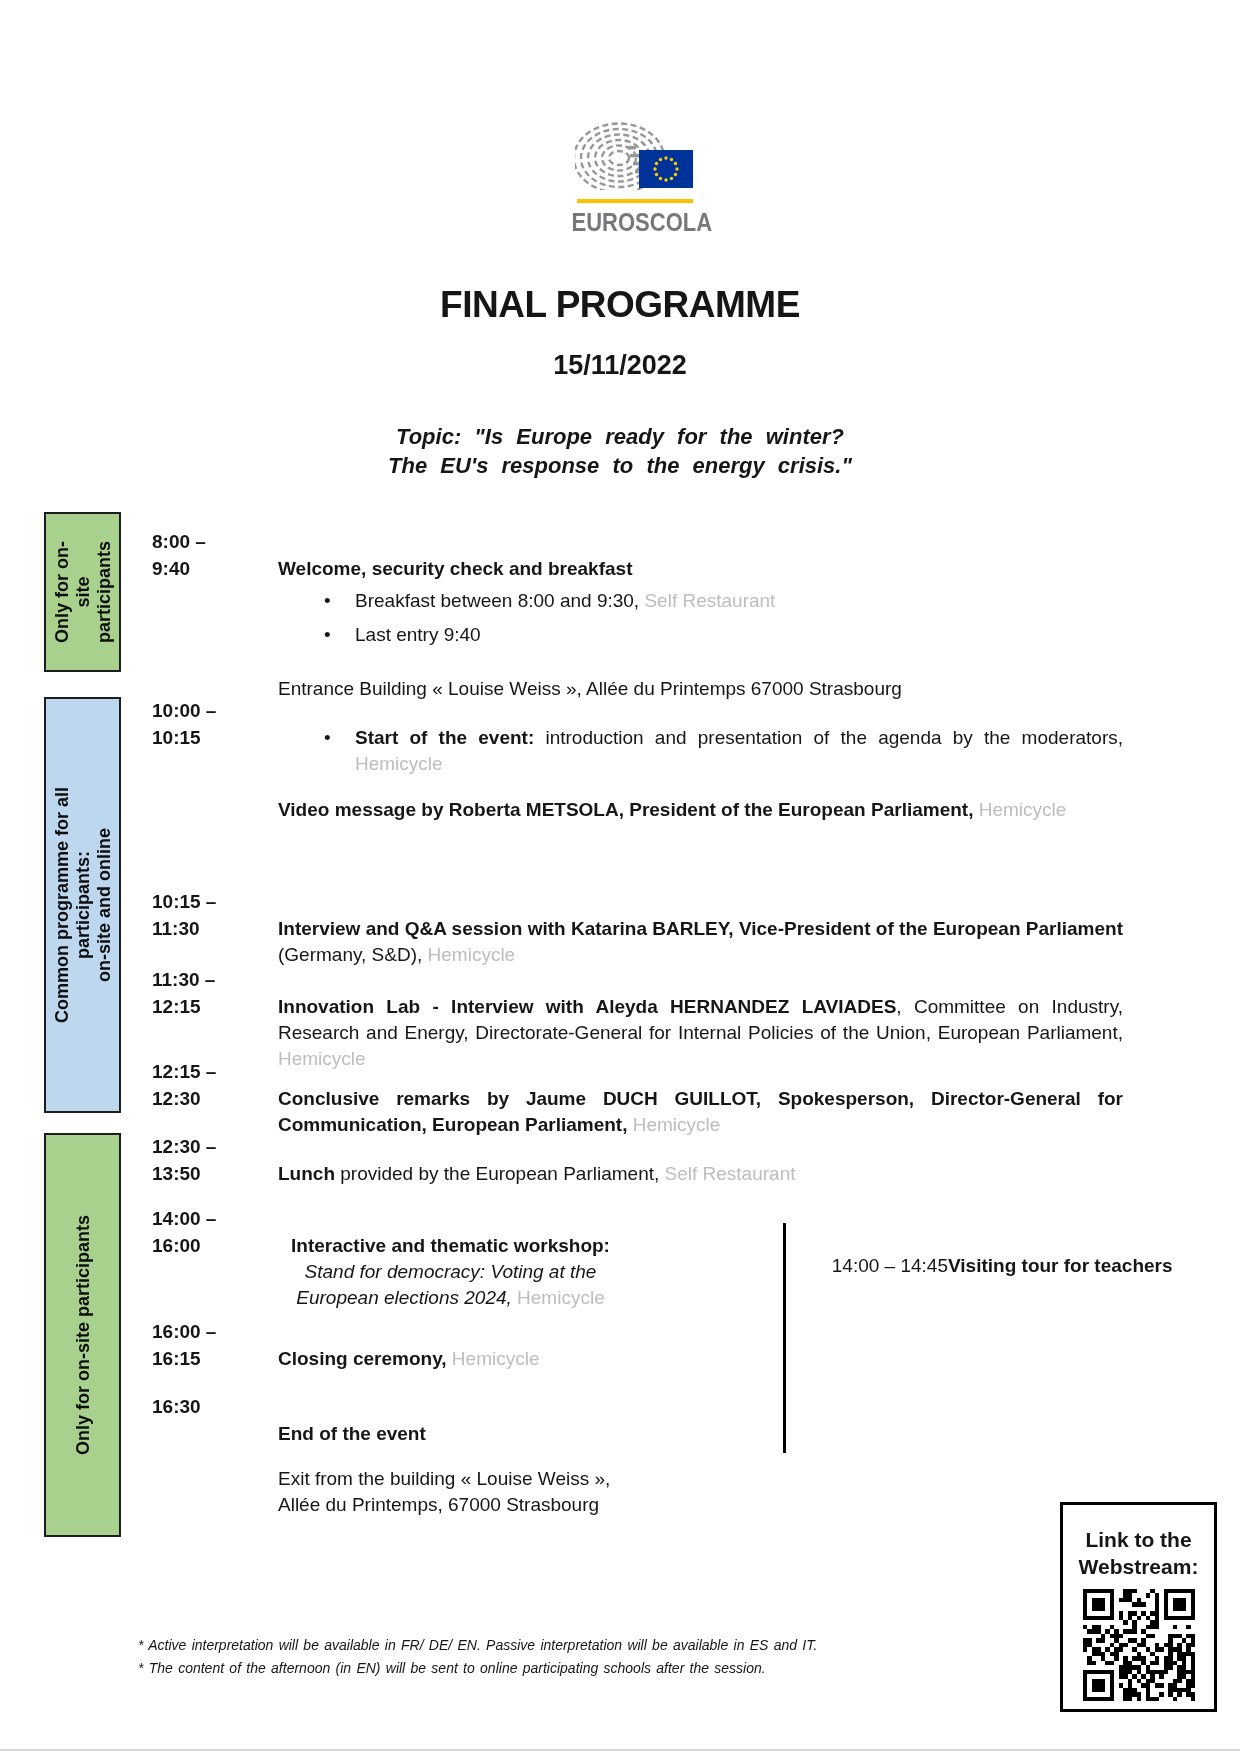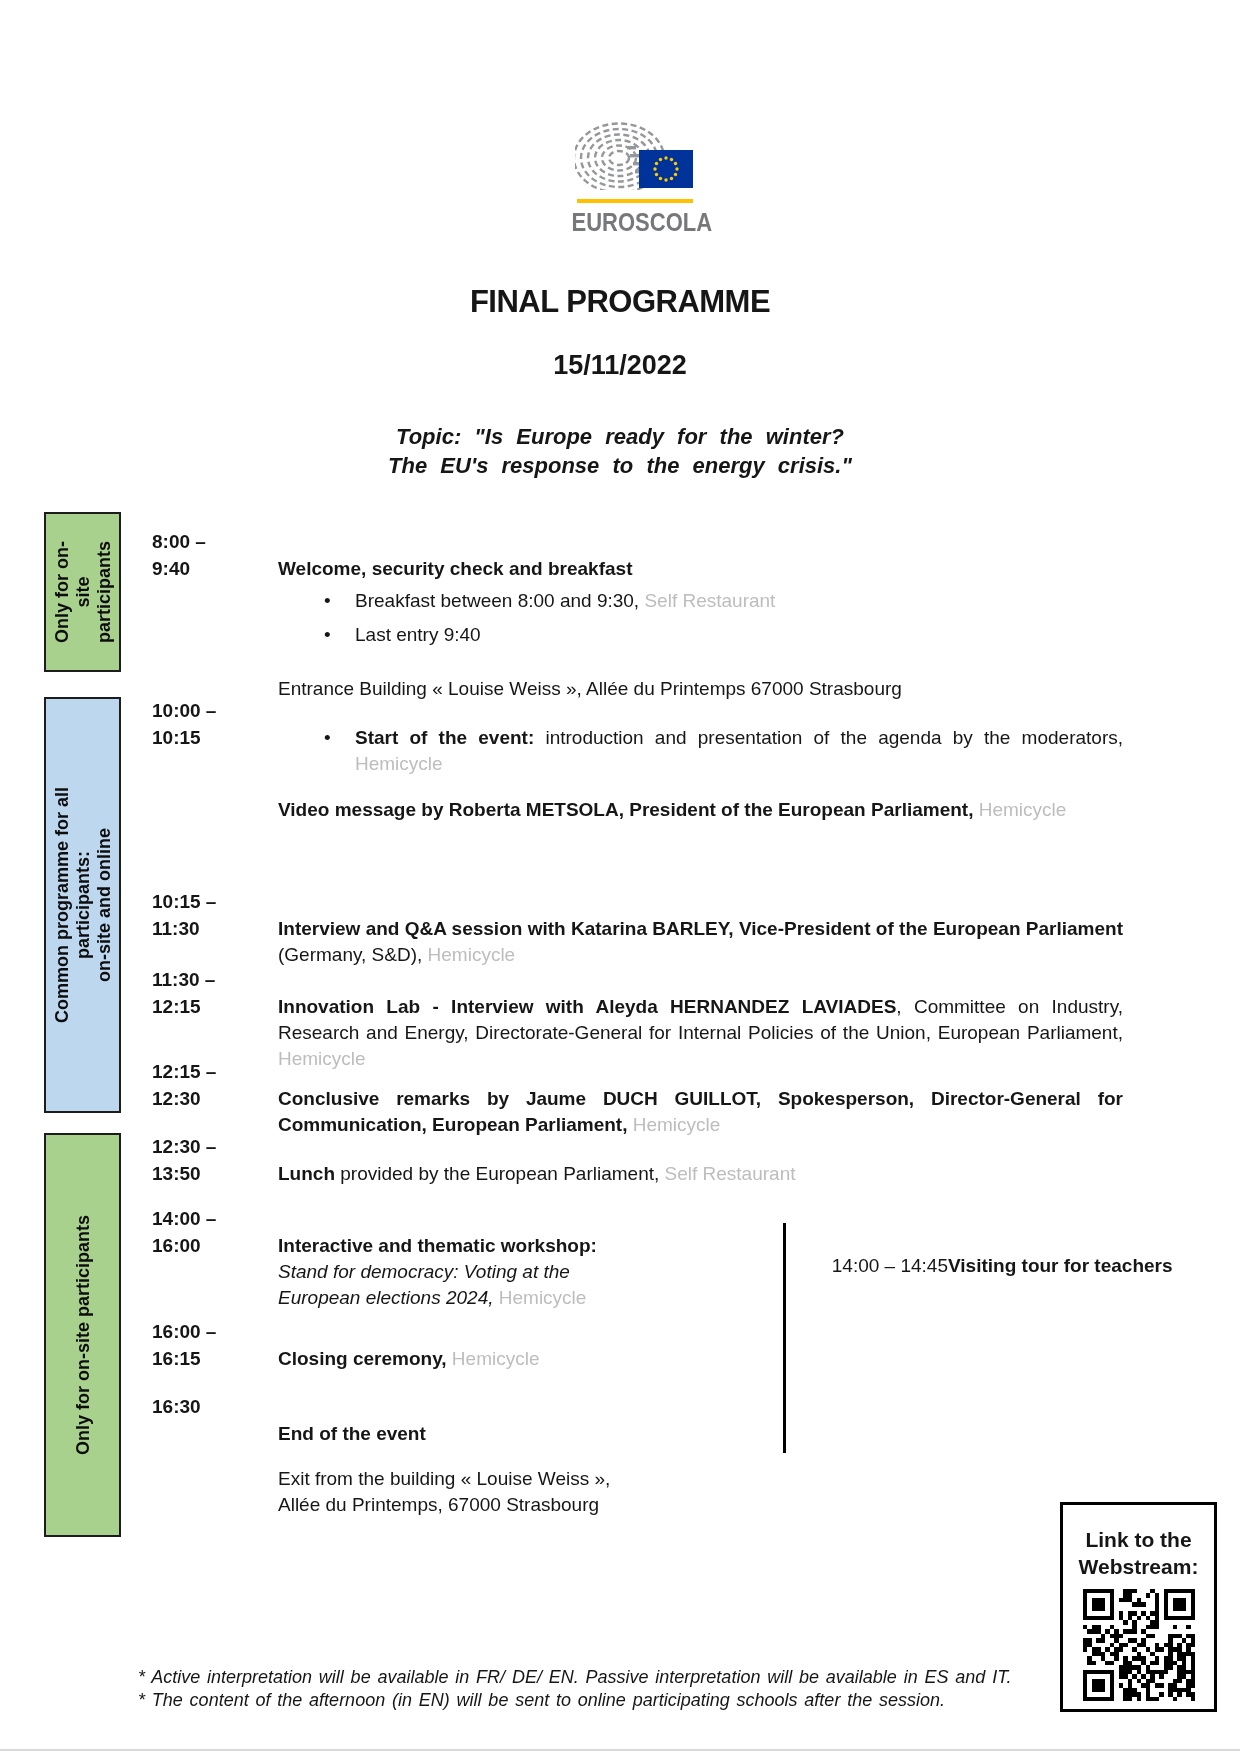--- a/index.html
+++ b/index.html
@@ -5,36 +5,36 @@
   html,body{margin:0;padding:0;background:#fff;}
   .page{position:relative;width:1240px;height:1753px;background:#fff;overflow:hidden;
         font-family:"Liberation Sans","DejaVu Sans",sans-serif;color:#161616;font-size:19px;}
   
   .logo-wrap{position:absolute;left:575px;top:118px;width:118px;}
   .logo-accent{position:absolute;left:577px;top:199px;width:116px;height:4px;background:#FFC000;}
   .logo-brand{position:absolute;left:563px;top:208px;width:142px;text-align:center;
               font-weight:bold;font-size:25px;color:#77787B;letter-spacing:0px;
               transform:scaleX(.88);transform-origin:center;}
   .doc-title{position:absolute;left:0;right:0;top:284px;text-align:center;
-             font-size:31px;font-weight:bold;letter-spacing:-.5px;}
+             font-size:37px;font-weight:bold;letter-spacing:-.5px;}
   .doc-date{position:absolute;left:0;right:0;top:350px;text-align:center;
             font-size:27px;font-weight:bold;}
   .topic{position:absolute;left:0;right:0;text-align:center;font-size:22px;
          font-weight:bold;font-style:italic;word-spacing:.32em;}
   
   .sbox{position:absolute;left:44px;width:77px;border:2px solid #1d1d1d;box-sizing:border-box;}
   .sbox .rot{position:absolute;left:50%;top:50%;transform:translate(-50%,-50%) rotate(-90deg);
              text-align:center;font-weight:bold;font-size:18px;line-height:21px;color:#0d0d0d;}
   .green{background:#A9D18E;}
   .blue{background:#BDD7EE;}
   
   .row{position:absolute;left:0;right:0;}
   .time{position:absolute;left:152px;top:0;width:112px;font-weight:bold;line-height:27px;}
   .content{position:absolute;left:278px;top:0;width:845px;line-height:26px;margin-top:28px;}
-  .content.narrow{width:345px;}
+  .content.narrow{width:345px;text-align:center;}
   .content.justify{text-align:justify;}
   .b{font-weight:bold;}
   .i{font-style:italic;}
   .loc{color:#BDBDBD;}
   .bullets{margin-top:6px;}
   .bullet{position:relative;padding-left:77px;}
   .bullet + .bullet{margin-top:8px;}
   .bullet::before{content:"•";position:absolute;left:46px;top:0;}
   .video-par{margin-top:20px;}
   
@@ -42,22 +42,22 @@
   .t-entry{position:absolute;left:802px;display:flex;}
   .t-time{width:146px;font-weight:normal;line-height:25px;text-align:right;}
   .t-desc{width:240px;font-weight:bold;line-height:25px;}
   .t-loc{color:#BDBDBD;font-weight:normal;}
   
   .webbox{position:absolute;left:1060px;top:1502px;width:157px;height:210px;
           border:3px solid #000;box-sizing:border-box;text-align:center;}
   .webbox .lbl{margin-top:21px;font-weight:bold;font-size:21px;line-height:27px;}
   .webbox svg{display:block;margin:9px auto 0;}
   
-  .footnotes{position:absolute;left:138px;top:1634px;font-style:italic;font-size:18px;
-             line-height:23px;word-spacing:.10em;white-space:nowrap;margin-top:32px;}
+  .footnotes{position:absolute;left:138px;top:1634px;font-style:italic;font-size:14px;
+             line-height:23px;word-spacing:.10em;white-space:nowrap;}
   .bottom-edge{position:absolute;left:0;top:1749px;width:100%;height:2px;background:#D9D9D9;}
 </style>
 </head>
 <body>
 
 <div class="page">
 
   <div class="logo-wrap">
     <svg width="118" height="72" viewBox="0 0 118 72">
       <g fill="none" stroke="#95979A" stroke-width="2.4" stroke-dasharray="6 3.5">

